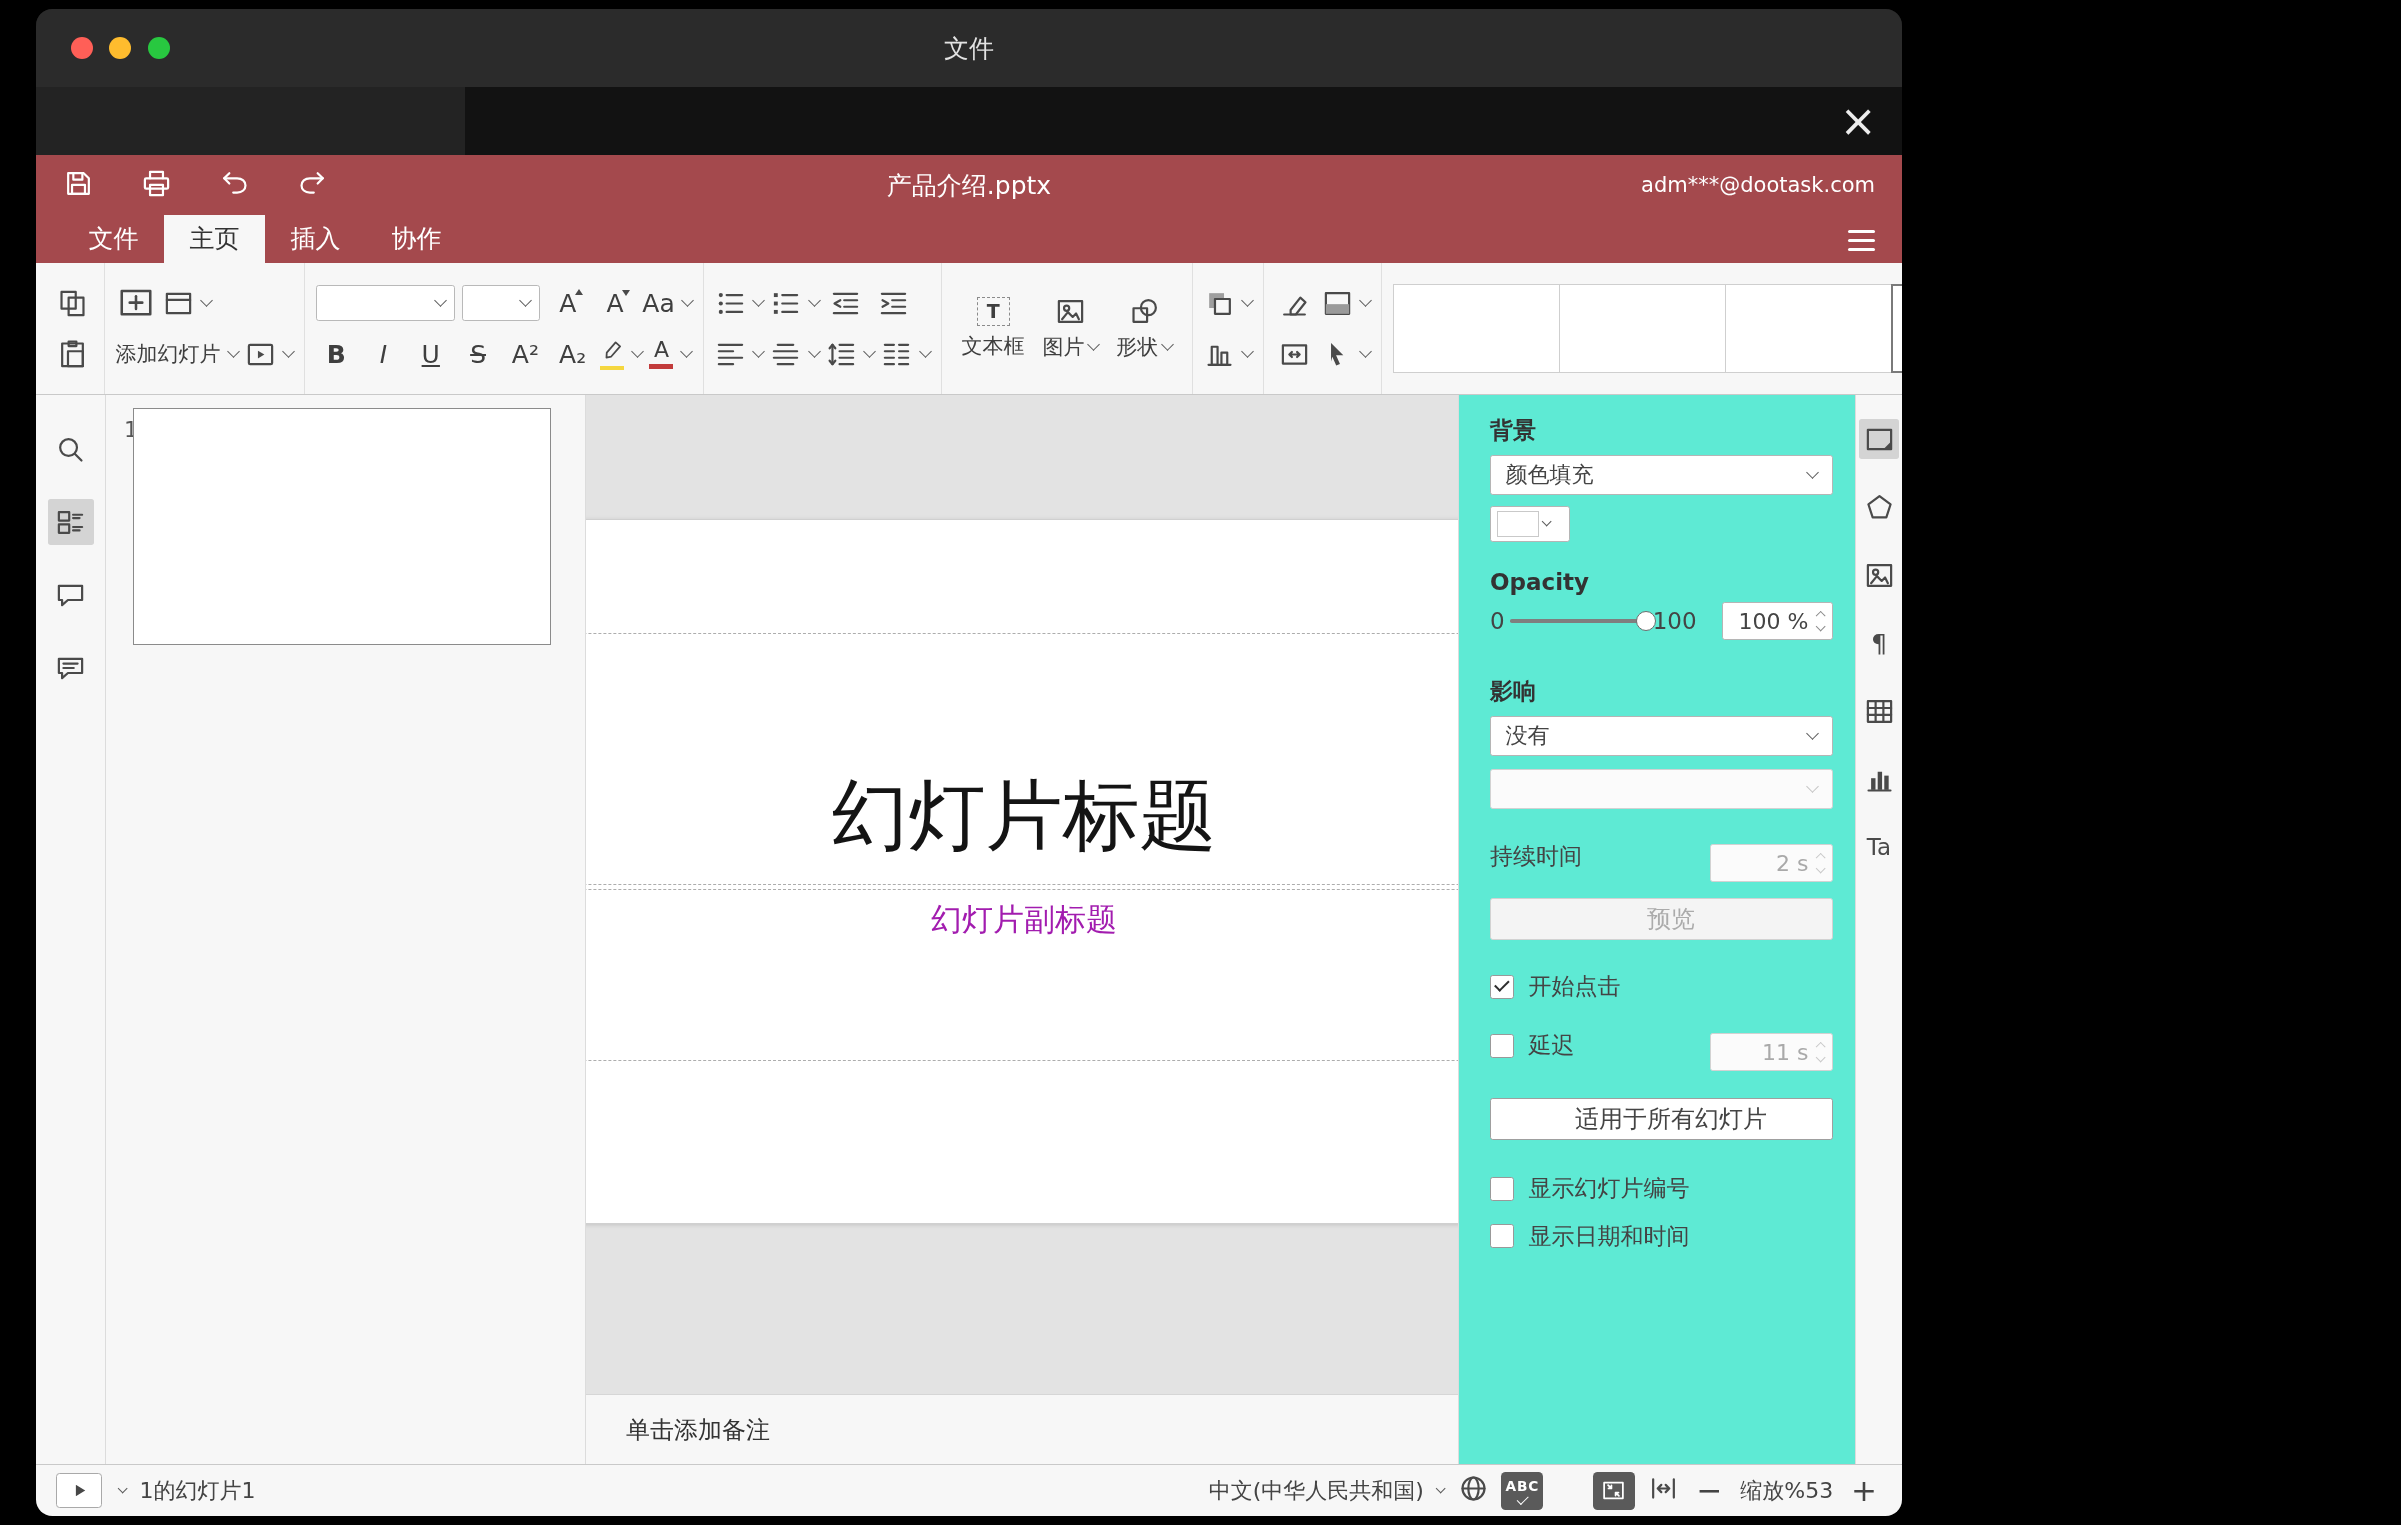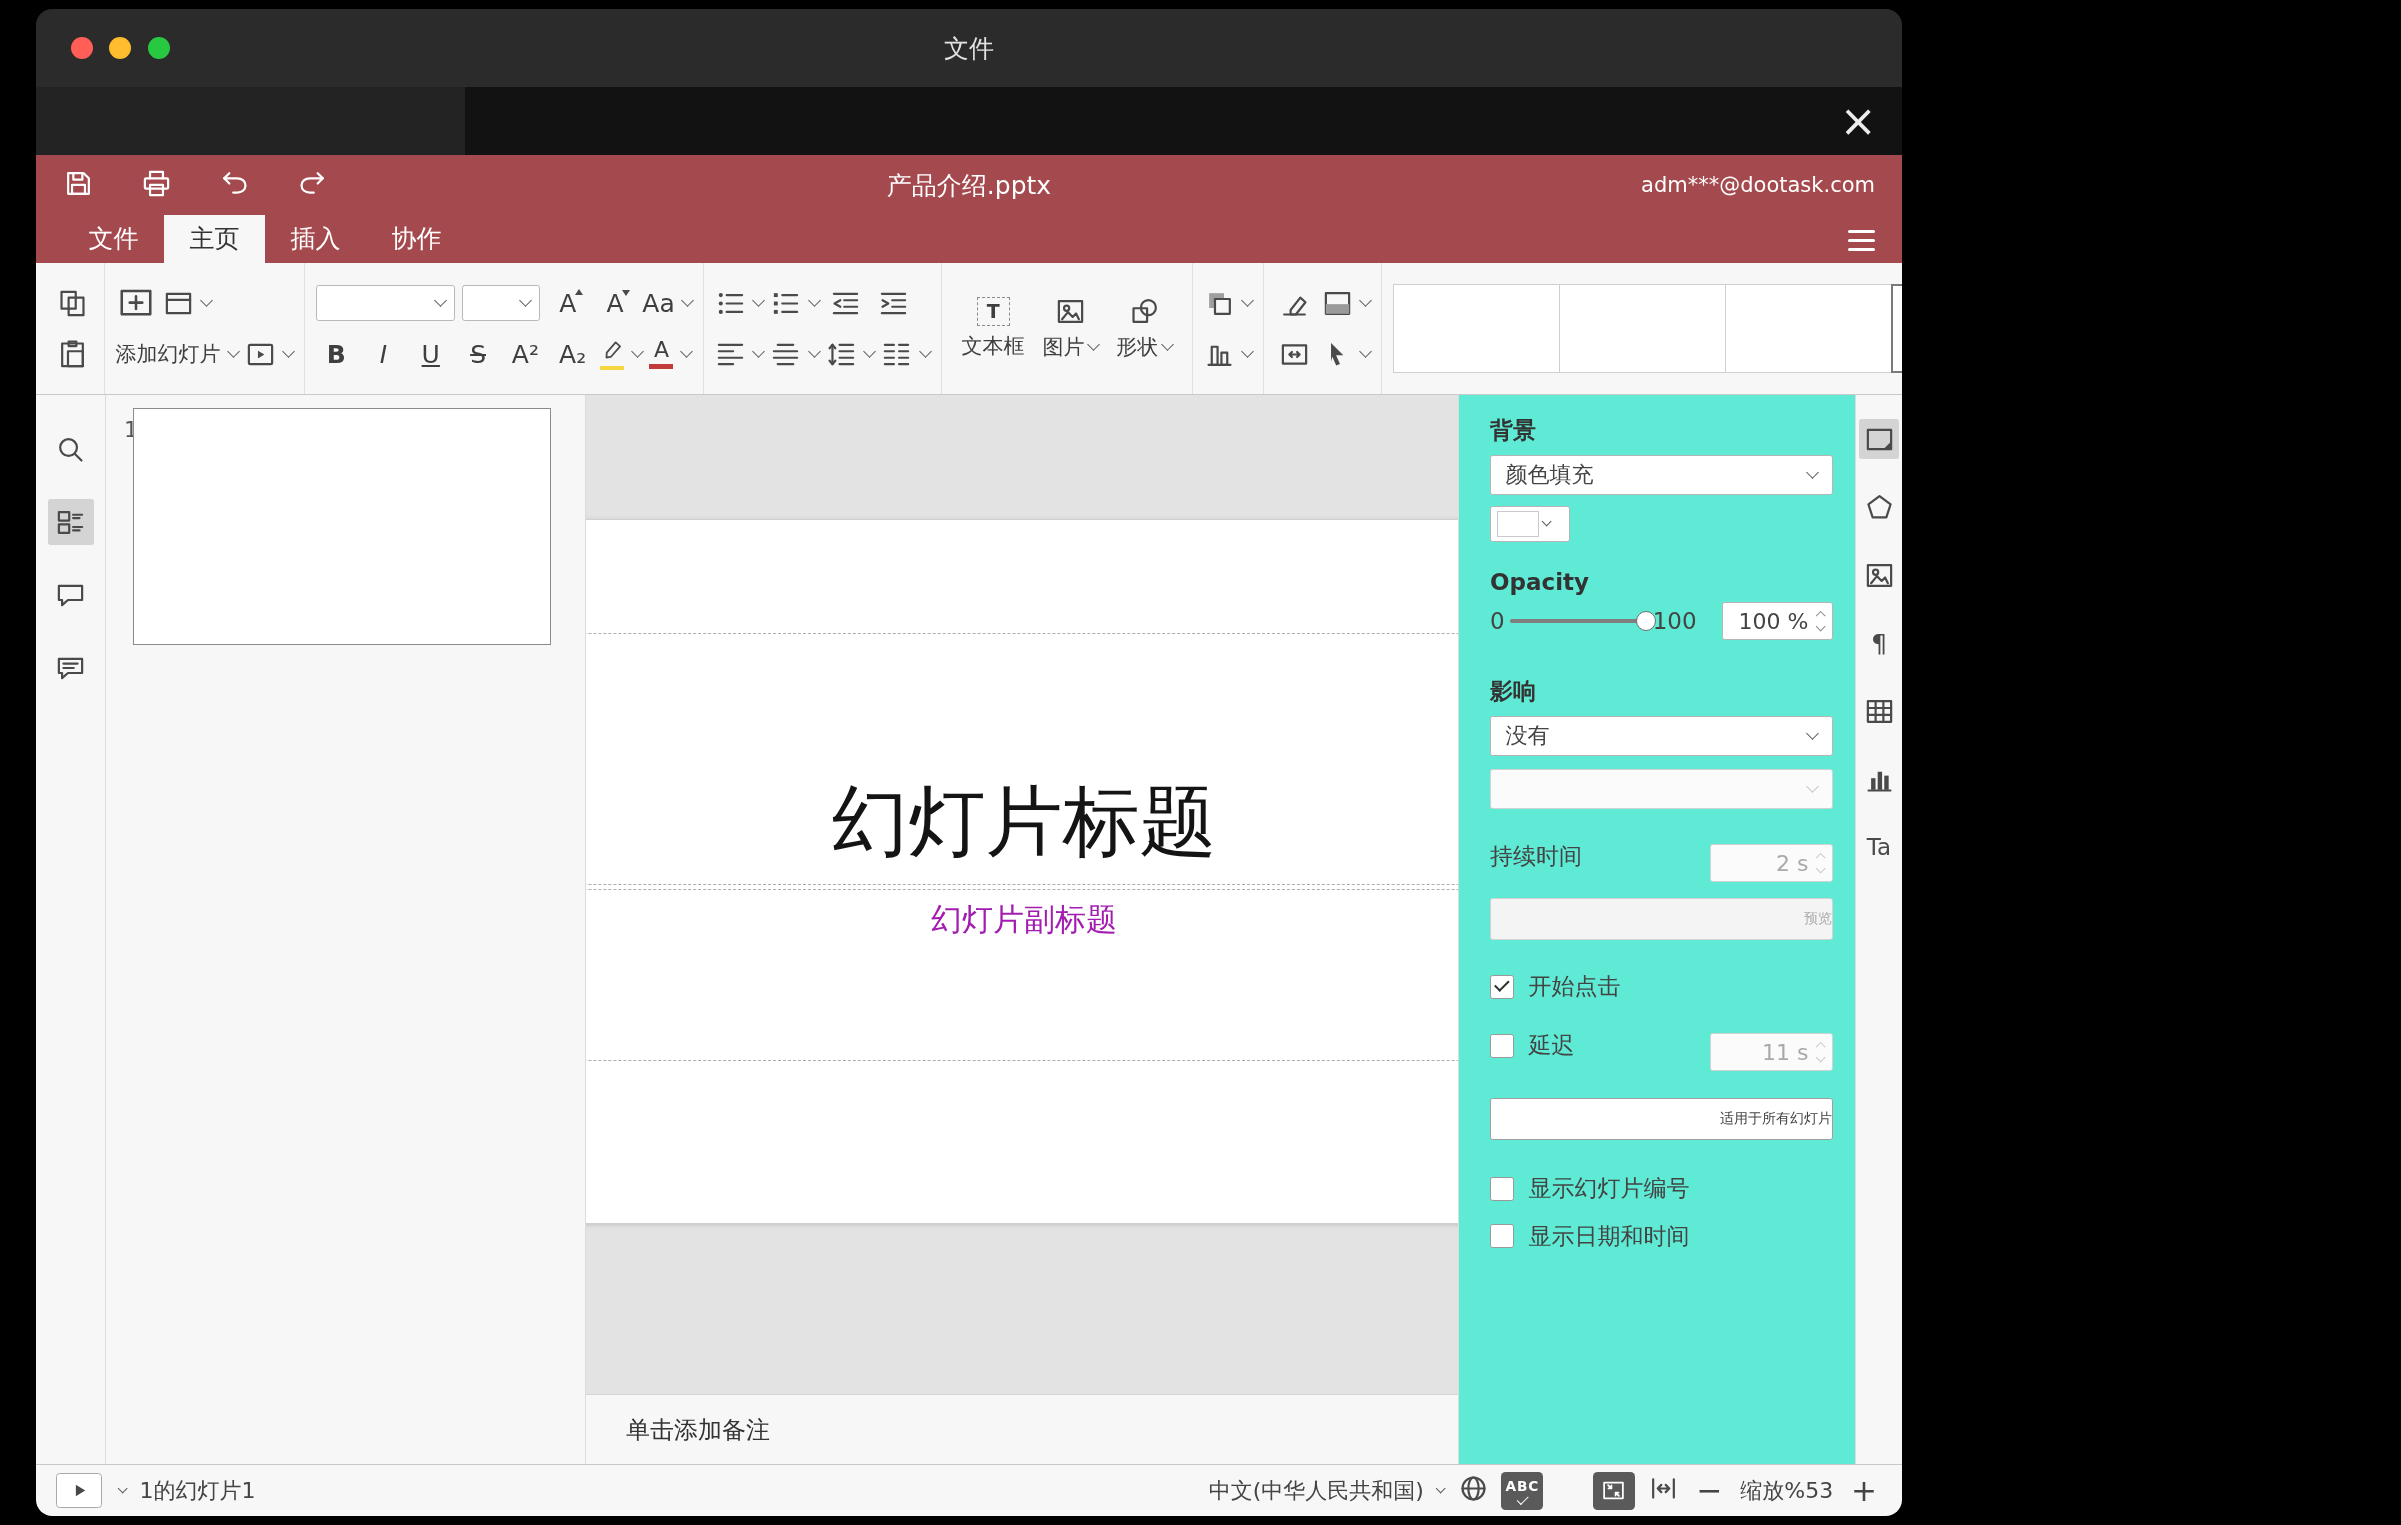--- a/index.html
+++ b/index.html
@@ -78,21 +78,21 @@
   .thumbs{width:480px;background:#f7f7f7;border-right:0.9px solid #dcdcdc;position:relative;flex:0 0 auto;}
   .tnum{position:absolute;left:18px;top:22px;font-size:22px;color:#555;}
   .thumb{position:absolute;left:27px;top:12.8px;width:418px;height:237px;background:#fff;border:1.8px solid #8b8b8b;}
 
   .ccol{flex:1;display:flex;flex-direction:column;min-width:0;}
   .canvas{flex:1;background:#e3e3e3;position:relative;overflow:hidden;}
   .slide{position:absolute;left:50%;transform:translateX(-50%);top:124px;width:1255px;height:705px;background:#fff;
          border:0.9px solid #d0d0d0;box-shadow:0 0.9px 4.6px rgba(0,0,0,.14);}
   .ph{position:absolute;left:158px;width:941px;border:1.8px dashed #adadad;display:flex;justify-content:center;}
   .ph.title{top:113px;height:252px;align-items:flex-end;padding-bottom:24px;}
-  .ph.title span{font-size:77px;color:#141414;line-height:1;}
+  .ph.title span{font-size:77px;color:#141414;line-height:1;font-family:Liberation Mono, monospace;}
   .ph.sub{top:369px;height:172px;align-items:flex-start;padding-top:11px;}
   .ph.sub span{font-size:31px;color:#a21caf;line-height:1.2;}
   .notes{height:70px;background:#f7f7f7;border-top:0.9px solid #d6d6d6;display:flex;align-items:center;padding-left:40px;font-size:24px;color:#333;}
 
   
   .rpanel{width:397px;background:#5eead4;border-left:0.9px solid #dcdcdc;padding:16.4px 22px 0 31px;font-size:23px;color:#444;flex:0 0 auto;}
   .rlabel{font-weight:bold;font-size:23px;color:#333;}
   .select{height:40px;background:#fff;border:0.9px solid #b5b5b5;border-radius:2.7px;display:flex;align-items:center;
           justify-content:space-between;padding:0 14.6px;font-size:22px;color:#444;}
   .select.dis{background:#fbfbfb;border-color:#d2d2d2;}
@@ -103,21 +103,21 @@
   .sknob{position:absolute;right:-9px;top:50%;transform:translateY(-50%);width:20px;height:20px;background:#fff;border:1.8px solid #6d6d6d;border-radius:50%;}
   .spin{height:38px;background:#fff;border:0.9px solid #b5b5b5;border-radius:2.7px;display:flex;align-items:center;
         justify-content:flex-end;padding:0 7.3px 0 9px;font-size:22px;color:#444;}
   .spin.dis{color:#a9a9a9;background:#fbfbfb;border-color:#d2d2d2;margin-top:13px;}
   .spin.w122{width:111px;margin-left:auto;}
   .spin.w135{width:123px;margin-left:auto;}
   .spin-ars{display:flex;flex-direction:column;gap:6.4px;margin-left:9px;}
   .spin-ars i{width:7.3px;height:7.3px;border-right:1.8px solid #8b8b8b;border-bottom:1.8px solid #8b8b8b;display:block;}
   .spin.dis .spin-ars i{border-color:#c9c9c9;}
   .up{transform:rotate(-135deg);}.down{transform:rotate(45deg);margin-top:-2.7px;}
-  .btnc{width:100%;height:42px;border:0.9px solid #9f9f9f;background:#fff;border-radius:2.7px;display:flex;align-items:center;justify-content:flex-end;font-size:14px;color:#444;padding-left:19px;}
+  .btnc{width:100%;height:42px;border:0.9px solid #9f9f9f;background:#fff;border-radius:2.7px;display:flex;align-items:center;justify-content:center;font-size:24px;color:#444;padding-left:19px;}
   .btnc.dis{border-color:#d2d2d2;color:#ababab;background:#f4f4f4;}
   .rrow{display:flex;align-items:center;}
   .cb{width:24px;height:24px;border:1.8px solid #999;background:#fff;border-radius:2.7px;position:relative;flex:0 0 auto;}
   .cb.on::after{content:"";position:absolute;left:3.6px;top:3.6px;width:12px;height:6.4px;border-left:2.7px solid #2e2e2e;border-bottom:2.7px solid #2e2e2e;transform:rotate(-45deg);}
   .ml16{margin-left:14.6px;}
   .mt4{margin-top:3.6px;}.mt8{margin-top:7.3px;}.mt10{margin-top:9px;}.mt12{margin-top:11px;}.mt14{margin-top:12.8px;}
   .mt18{margin-top:16.4px;}.mt20{margin-top:18px;}.mt24{margin-top:22px;}.mt30{margin-top:27px;}.mt34{margin-top:31px;}
   .mt36{margin-top:33px;}.mt40{margin-top:36px;}
 
   

